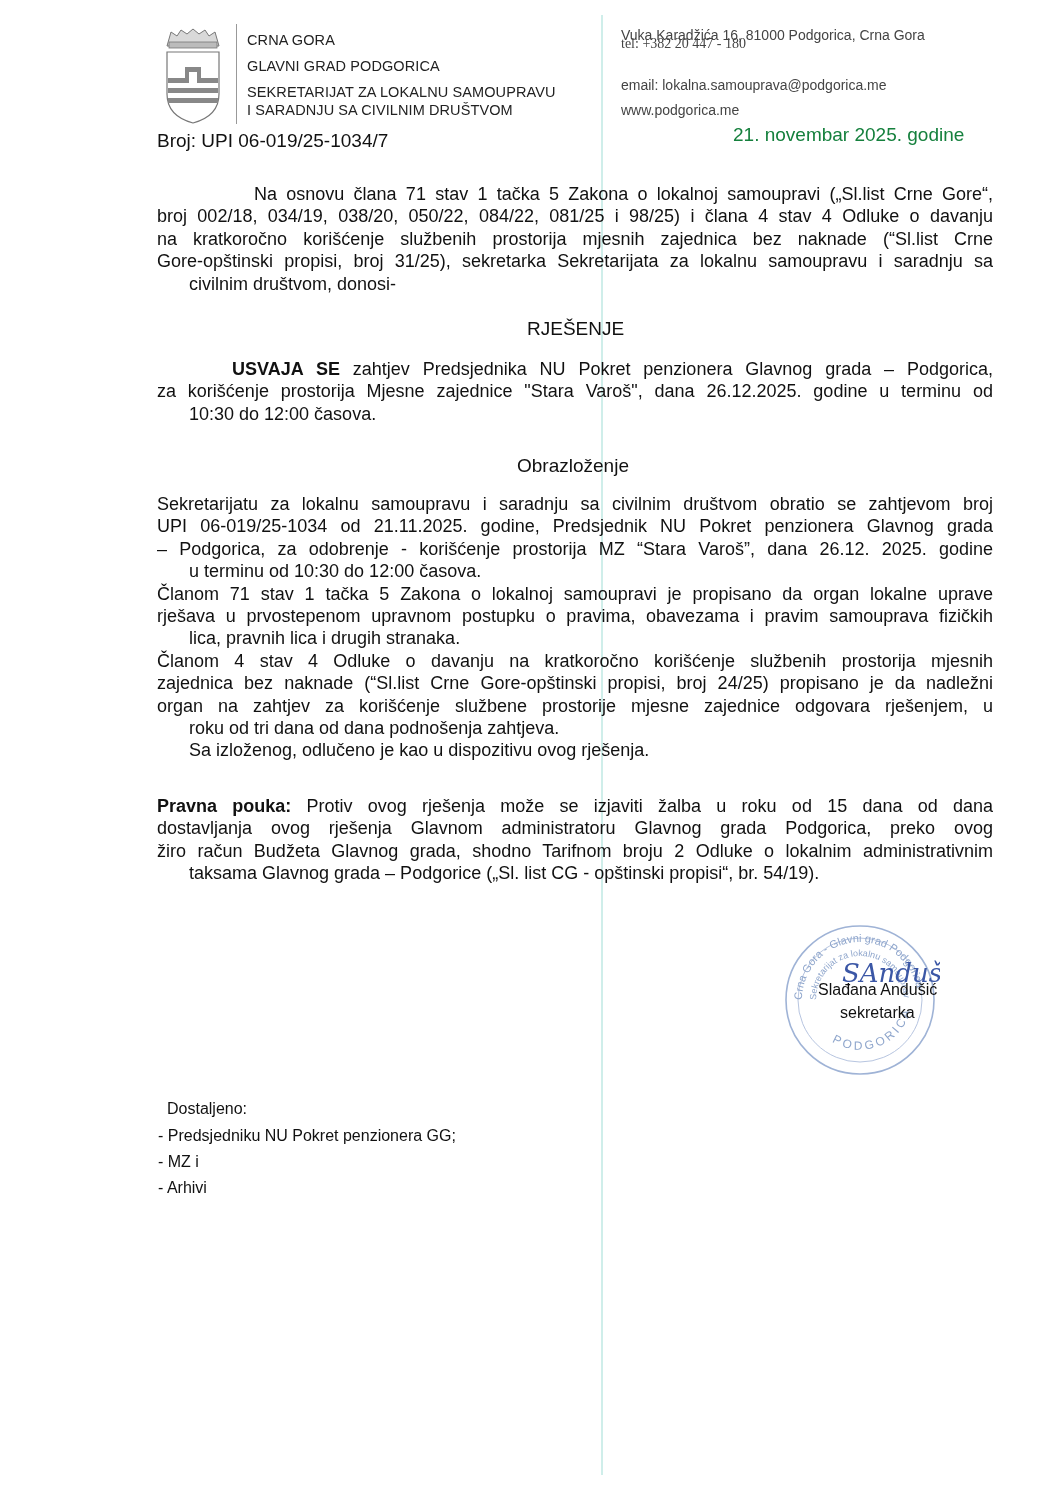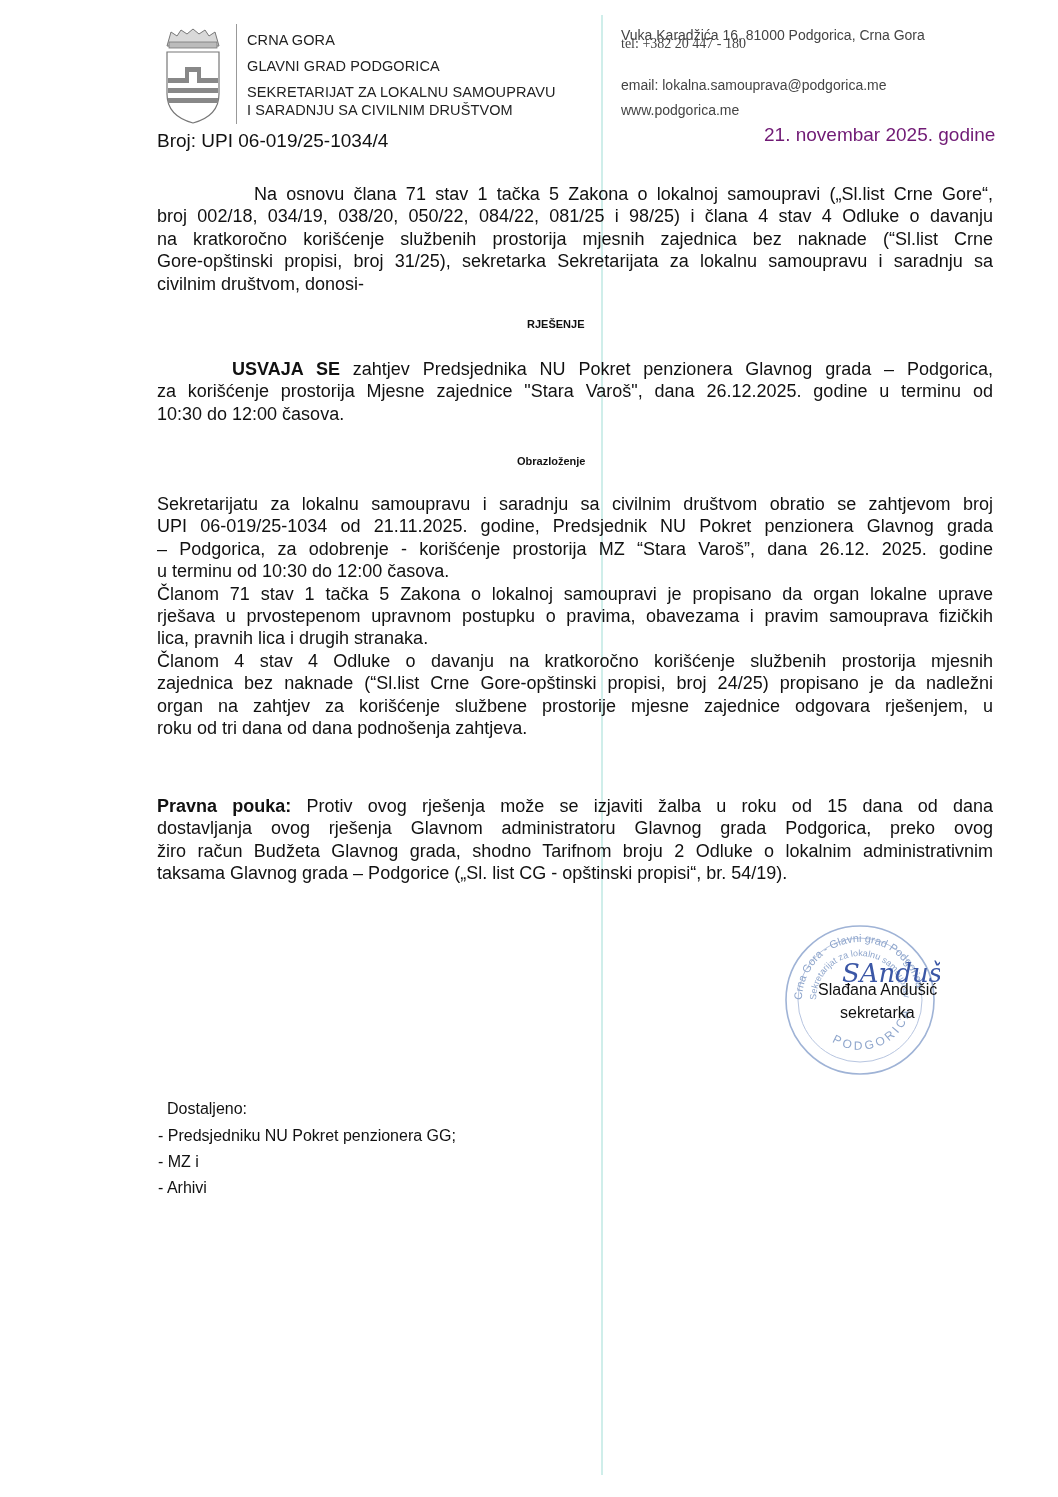--- a/index.html
+++ b/index.html
@@ -7,25 +7,25 @@
       width: 1058px; height: 1497px; position: relative; overflow: hidden;
       font-family: "Liberation Sans", sans-serif; color: #111;
     }
     .abs { position: absolute; }
     .vline { position: absolute; left: 601px; top: 15px; width: 2px; height: 1460px; background: #cfeeea; }
     .crest { left: 163px; top: 28px; width: 60px; height: 96px; }
     .hdr-sep { left: 236px; top: 24px; width: 1px; height: 100px; background: #999; }
     .hdr-line { font-size: 14.5px; color: #222; letter-spacing: 0.1px; white-space: nowrap; }
     .contact { font-size: 14px; color: #444; white-space: nowrap; }
     .broj { left: 157px; top: 130px; font-size: 19px; color: #111; }
-    .datum { left: 733px; top: 124px; font-size: 19px; color: #701a75; margin-left: 31px; }
+    .datum { left: 733px; top: 124px; font-size: 19px; color: #15803d; }
     .para { left: 157px; width: 836px; font-size: 18px; line-height: 22.4px; text-align: justify; color: #111; }
     .para .ln { display: block; white-space: nowrap; text-align: justify; text-align-last: justify; }
-    .para .ln.last { text-align-last: left; }
-    .heading { font-weight: bold; font-size: 11px; }
+    .para .ln.last { text-align-last: left; margin-left: 32px; }
+    .heading { font-weight: normal; font-size: 19px; }
     .b { font-weight: bold; margin-top: 40px; }
     .stamp { left: 780px; top: 920px; width: 160px; height: 160px; }
     .sig-name { left: 818px; top: 981px; font-size: 16px; }
     .sig-role { left: 840px; top: 1004px; font-size: 16px; }
     .dl { left: 158px; font-size: 16px; margin-top: 16px; }
   </style>
 </head>
 <body>
 
 <div class="vline"></div>
@@ -43,21 +43,21 @@
 <div class="abs hdr-line" style="left:247px; top:32px;">CRNA GORA</div>
 <div class="abs hdr-line" style="left:247px; top:58px;">GLAVNI GRAD PODGORICA</div>
 <div class="abs hdr-line" style="left:247px; top:84px;">SEKRETARIJAT ZA LOKALNU SAMOUPRAVU</div>
 <div class="abs hdr-line" style="left:247px; top:102px;">I SARADNJU SA CIVILNIM DRUŠTVOM</div>
 
 <div class="abs contact" style="left:621px; top:27px;">Vuka Karadžića 16, 81000 Podgorica, Crna Gora</div>
 <div class="abs contact" style="left:621px; top:36px;font-family:Liberation Serif, serif;">tel: +382 20 447 - 180</div>
 <div class="abs contact" style="left:621px; top:77px;">email: lokalna.samouprava@podgorica.me</div>
 <div class="abs contact" style="left:621px; top:102px;">www.podgorica.me</div>
 
-<div class="abs broj">Broj: UPI 06-019/25-1034/4</div>
+<div class="abs broj">Broj: UPI 06-019/25-1034/7</div>
 <div class="abs datum">21. novembar 2025. godine</div>
 
 <div class="abs para" style="top:183px;">
   <span class="ln" style="padding-left:97px;">Na osnovu člana 71 stav 1 tačka 5 Zakona o lokalnoj samoupravi („Sl.list Crne Gore“,</span>
   <span class="ln">broj  002/18, 034/19, 038/20, 050/22, 084/22, 081/25 i 98/25) i člana 4 stav 4  Odluke o davanju</span>
   <span class="ln">na kratkoročno korišćenje službenih prostorija mjesnih zajednica bez naknade (“Sl.list Crne</span>
   <span class="ln">Gore-opštinski propisi, broj 31/25), sekretarka Sekretarijata za lokalnu samoupravu i saradnju sa</span>
   <span class="ln last">civilnim društvom, donosi-</span>
 </div>
 
@@ -74,20 +74,21 @@
   <span class="ln">UPI 06-019/25-1034 od 21.11.2025. godine, Predsjednik NU Pokret penzionera Glavnog grada</span>
   <span class="ln">– Podgorica, za odobrenje -  korišćenje prostorija MZ “Stara Varoš”, dana  26.12. 2025. godine</span>
   <span class="ln last">u terminu od  10:30 do 12:00 časova.</span>
   <span class="ln">Članom 71 stav 1 tačka 5  Zakona o lokalnoj samoupravi je propisano da organ lokalne uprave</span>
   <span class="ln">rješava u prvostepenom upravnom postupku o pravima, obavezama i pravim samouprava fizičkih</span>
   <span class="ln last">lica, pravnih lica i drugih stranaka.</span>
   <span class="ln">Članom 4 stav 4 Odluke o davanju na kratkoročno korišćenje službenih prostorija mjesnih</span>
   <span class="ln">zajednica bez naknade (“Sl.list Crne Gore-opštinski propisi, broj 24/25) propisano je da nadležni</span>
   <span class="ln">organ na zahtjev za korišćenje službene prostorije mjesne zajednice odgovara rješenjem, u</span>
   <span class="ln last">roku od tri dana od dana podnošenja zahtjeva.</span>
+  <span class="ln last">Sa izloženog, odlučeno je kao u dispozitivu ovog rješenja.</span>
 </div>
 
 <div class="abs para" style="top:795px;">
   <span class="ln"><span class="b">Pravna pouka:</span><span> Protiv ovog rješenja može se izjaviti žalba u roku od 15 dana od dana</span></span>
   <span class="ln">dostavljanja ovog rješenja Glavnom administratoru Glavnog grada Podgorica, preko ovog</span>
   <span class="ln">žiro račun Budžeta Glavnog grada, shodno Tarifnom broju 2 Odluke o lokalnim administrativnim</span>
   <span class="ln last">taksama Glavnog grada – Podgorice („Sl. list CG - opštinski propisi“, br. 54/19).</span>
 </div>
 
 <svg class="abs stamp" viewBox="0 0 160 160">

